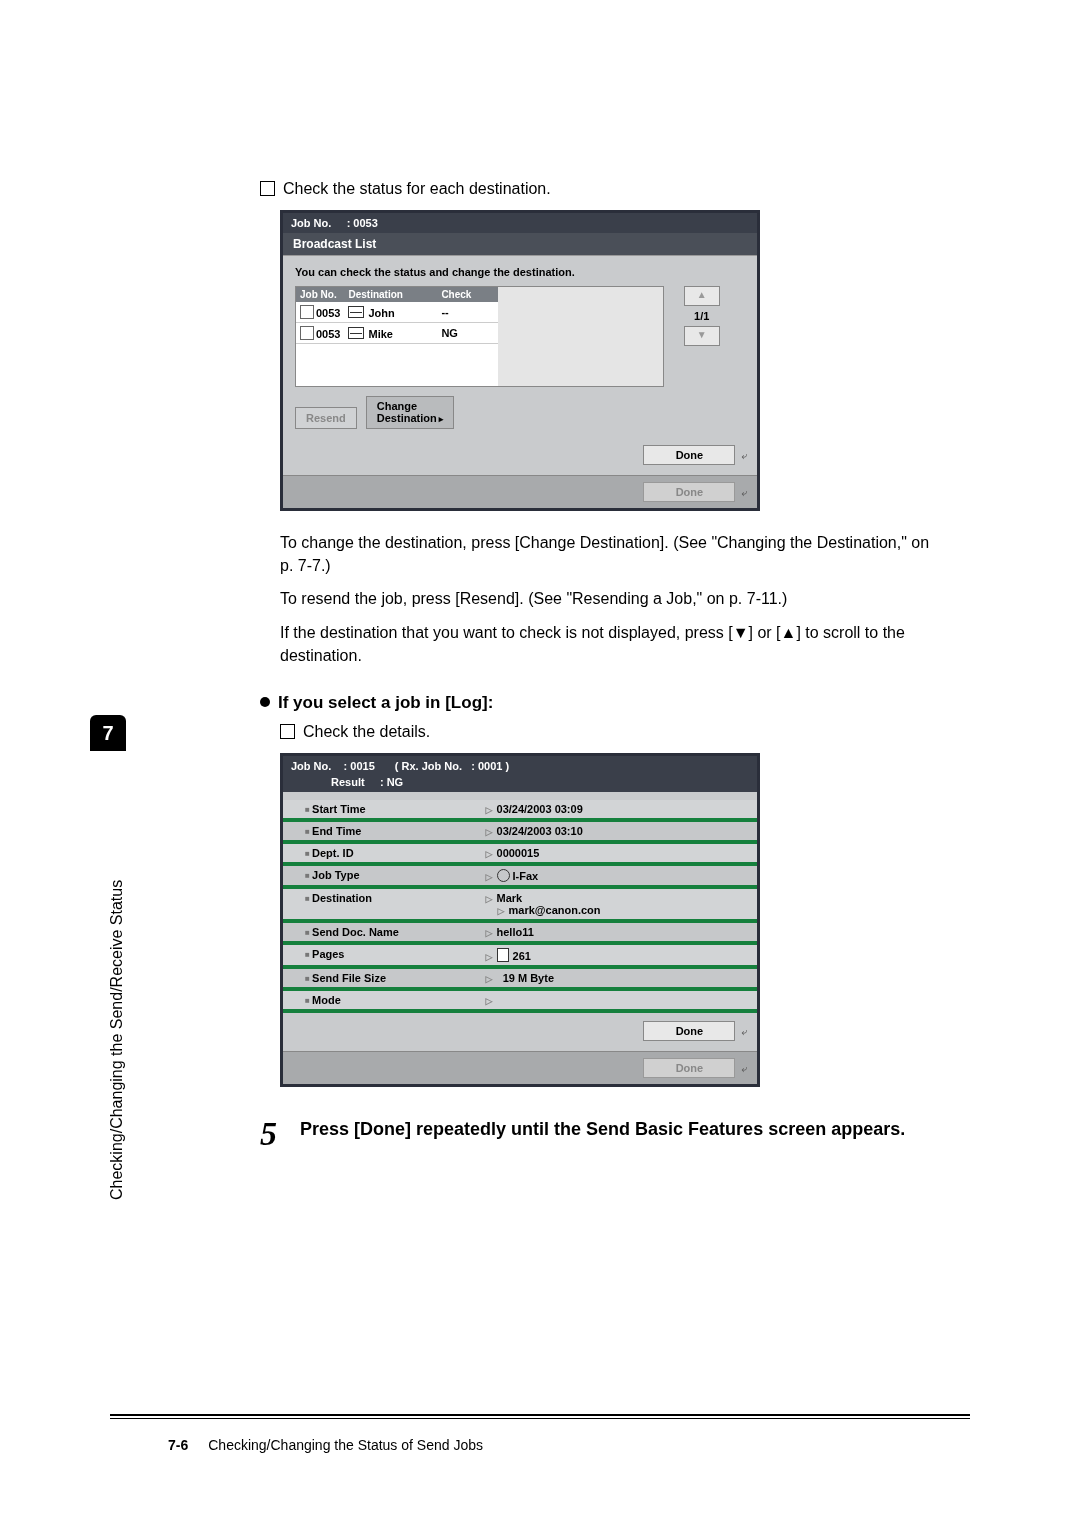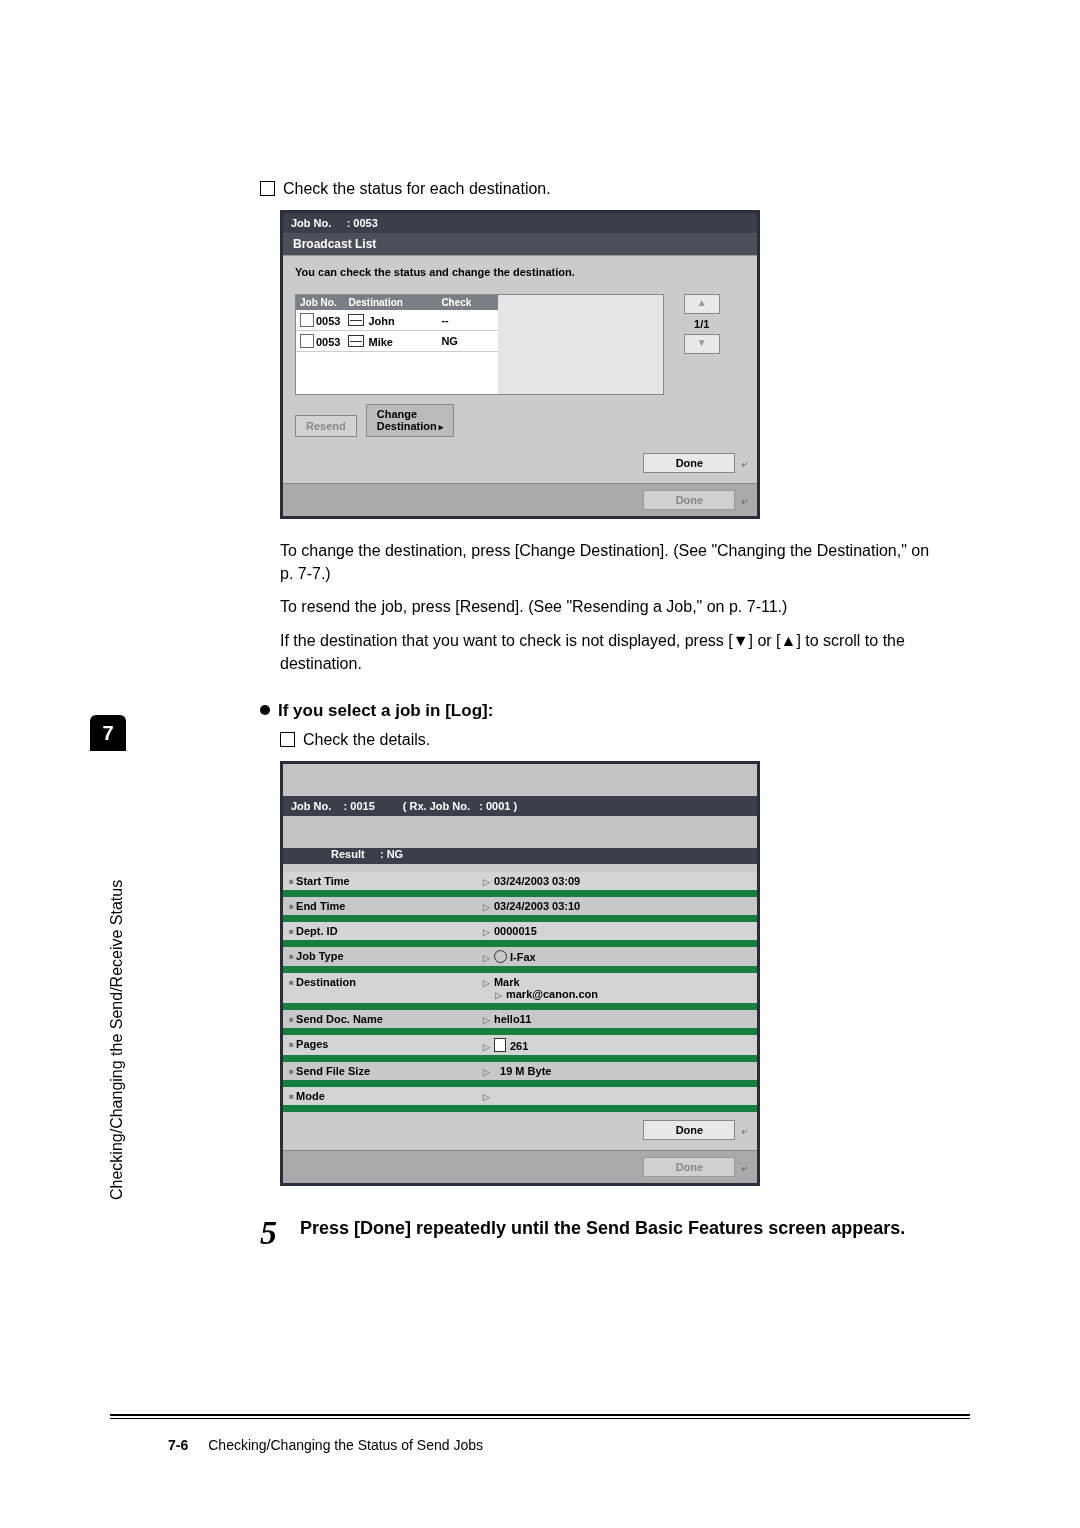--- a/index.html
+++ b/index.html
@@ -85,21 +85,21 @@
     border-bottom: 1px solid #999;
   }
   .ss-body {
     background: #c9cbcd;
     padding: 10px 12px 8px 12px;
     position: relative;
   }
   .ss-helptext {
     font-size: 11px;
     font-weight: bold;
-    margin-bottom: 16px;
+    margin-bottom: 8px;
   }
   .ss-table {
     border: 1px solid #888;
     background: #e5e5e5;
     width: 82%;
     border-collapse: collapse;
     display: inline-block;
     vertical-align: top;
   }
   .ss-th {
@@ -172,24 +172,24 @@
   }
   .bullet-head {
     font-size: 17px;
     font-weight: bold;
     margin: 26px 0 10px 0;
   }
   .bullet-head .dot {
     display:inline-block;width:10px;height:10px;border-radius:50%;background:#000;margin-right:8px;vertical-align:1px;
   }
   
-  .ss2-titlebar{background:#3a3f4a;color:#fff;padding:4px 8px;font-size:11px;font-weight:bold;display:flex;gap:28px;margin-top:32px;}
+  .ss2-titlebar{background:#3a3f4a;color:#fff;padding:4px 8px;font-size:11px;font-weight:bold;display:flex;gap:20px;}
   .ss2-titlebar span{white-space:nowrap;}
   .ss2-body{background:#c9cbcd;padding:8px 0 0 0;}
-  .ss2-row{display:flex;padding:3px 6px;font-size:11px;font-weight:bold;border-bottom:7px solid #15803d;}
+  .ss2-row{display:flex;padding:3px 22px;font-size:11px;font-weight:bold;border-bottom:4px solid #15803d;}
   .ss2-row:nth-child(odd){background:#d2d4d6;}
   .ss2-row:nth-child(even){background:#c6c8ca;}
   .ss2-label{width:42%;}
   .ss2-label:before{content:"■ ";color:#777;font-size:8px;vertical-align:1px;}
   .ss2-val{width:58%;}
   .ss2-val .tri{color:#888;margin-right:4px;font-size:9px;}
   .ss2-val .wrap2{display:block;margin-left:12px;}
   .step {
     display:flex;align-items:flex-start;margin-top:30px;
   }

